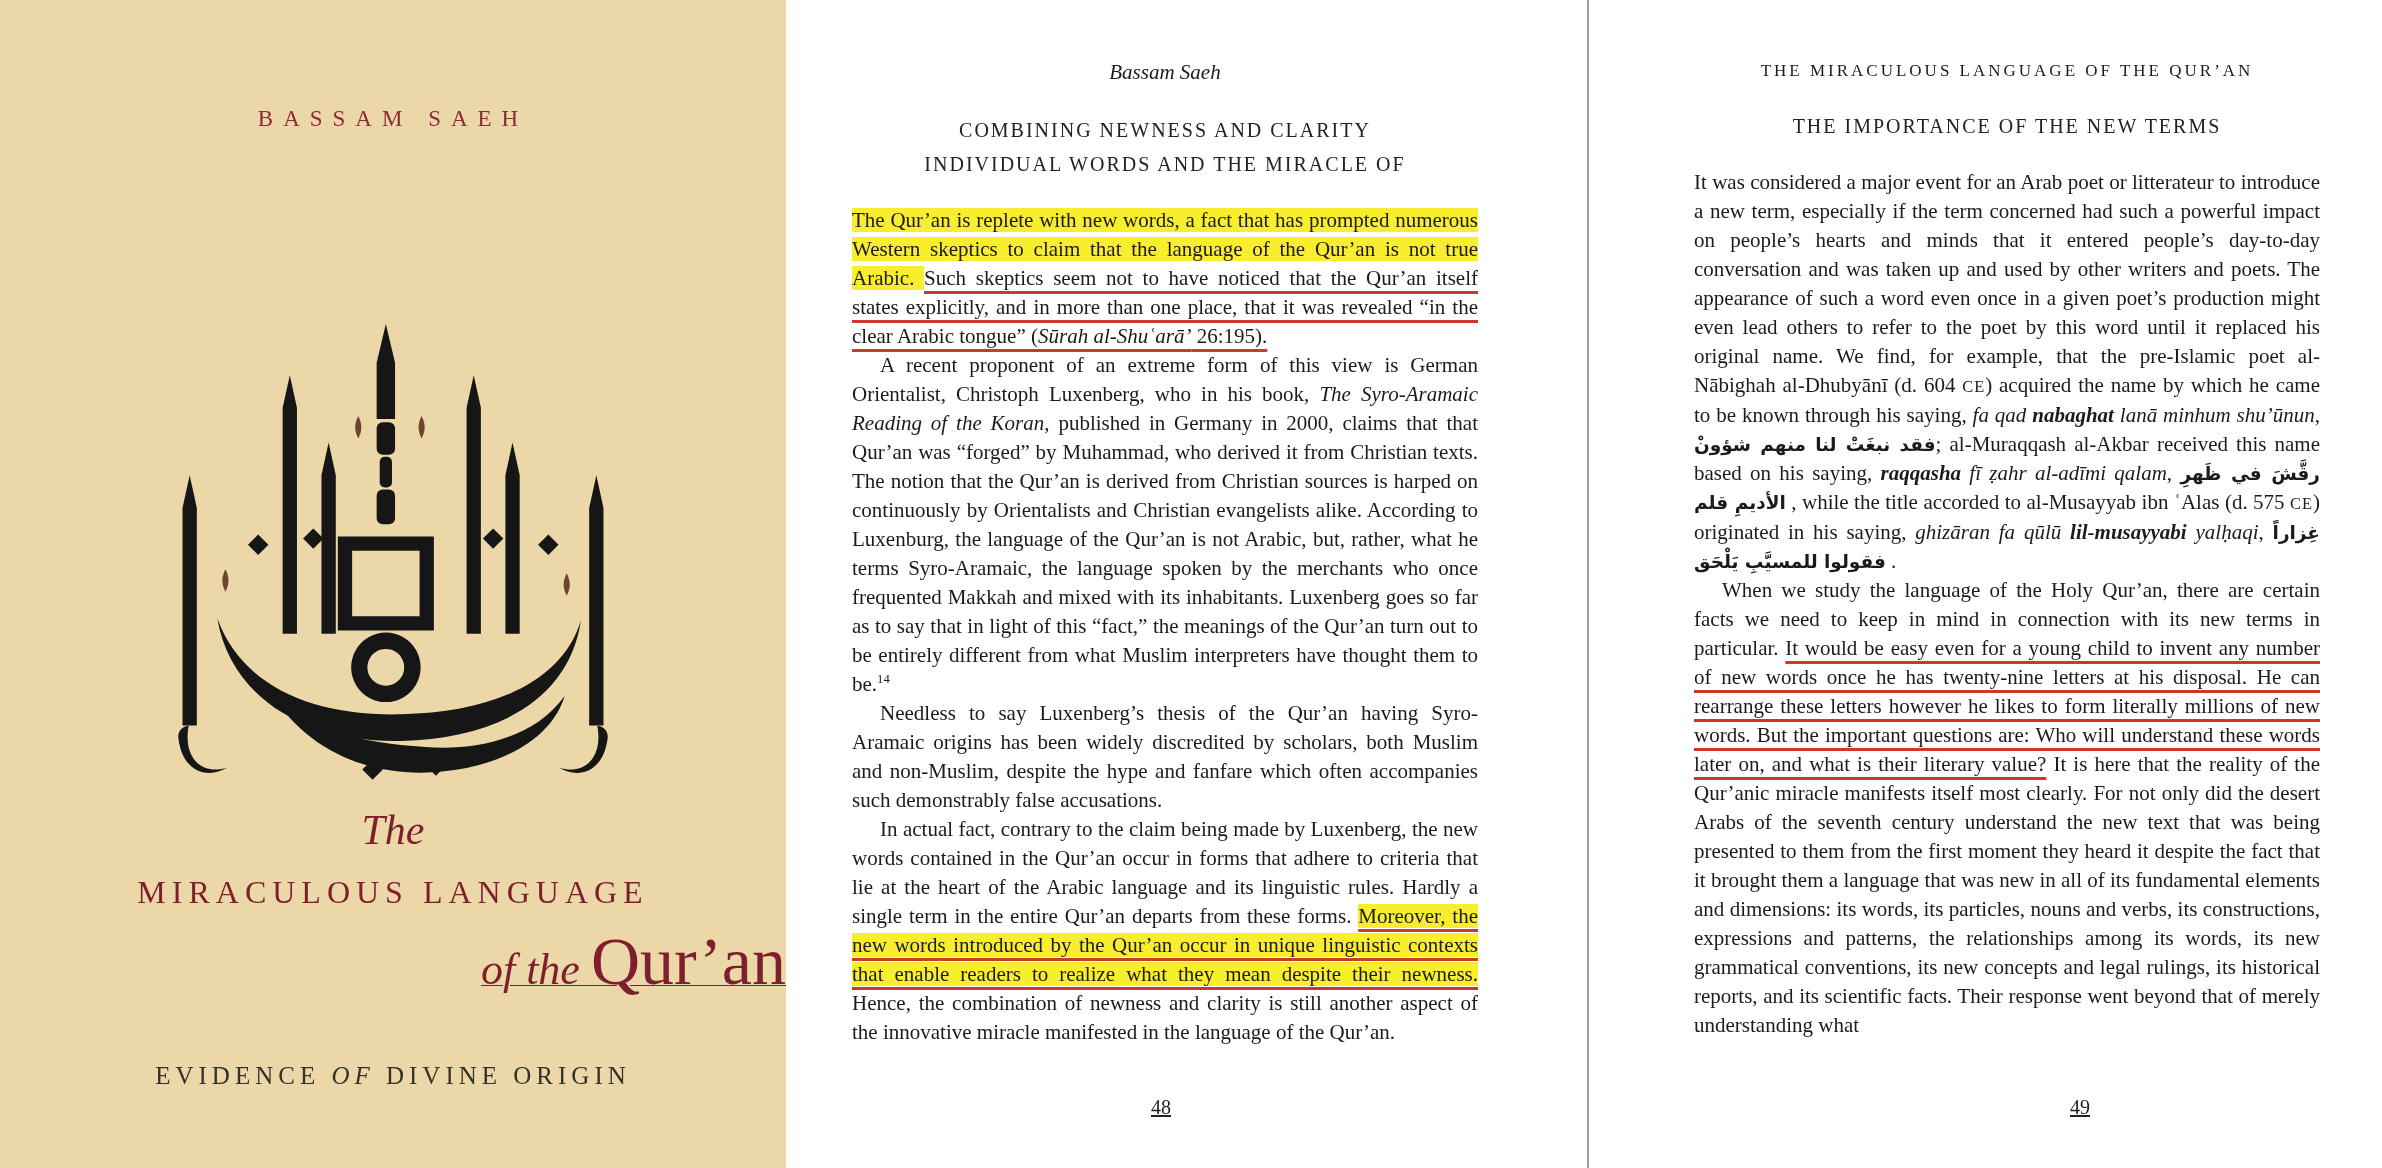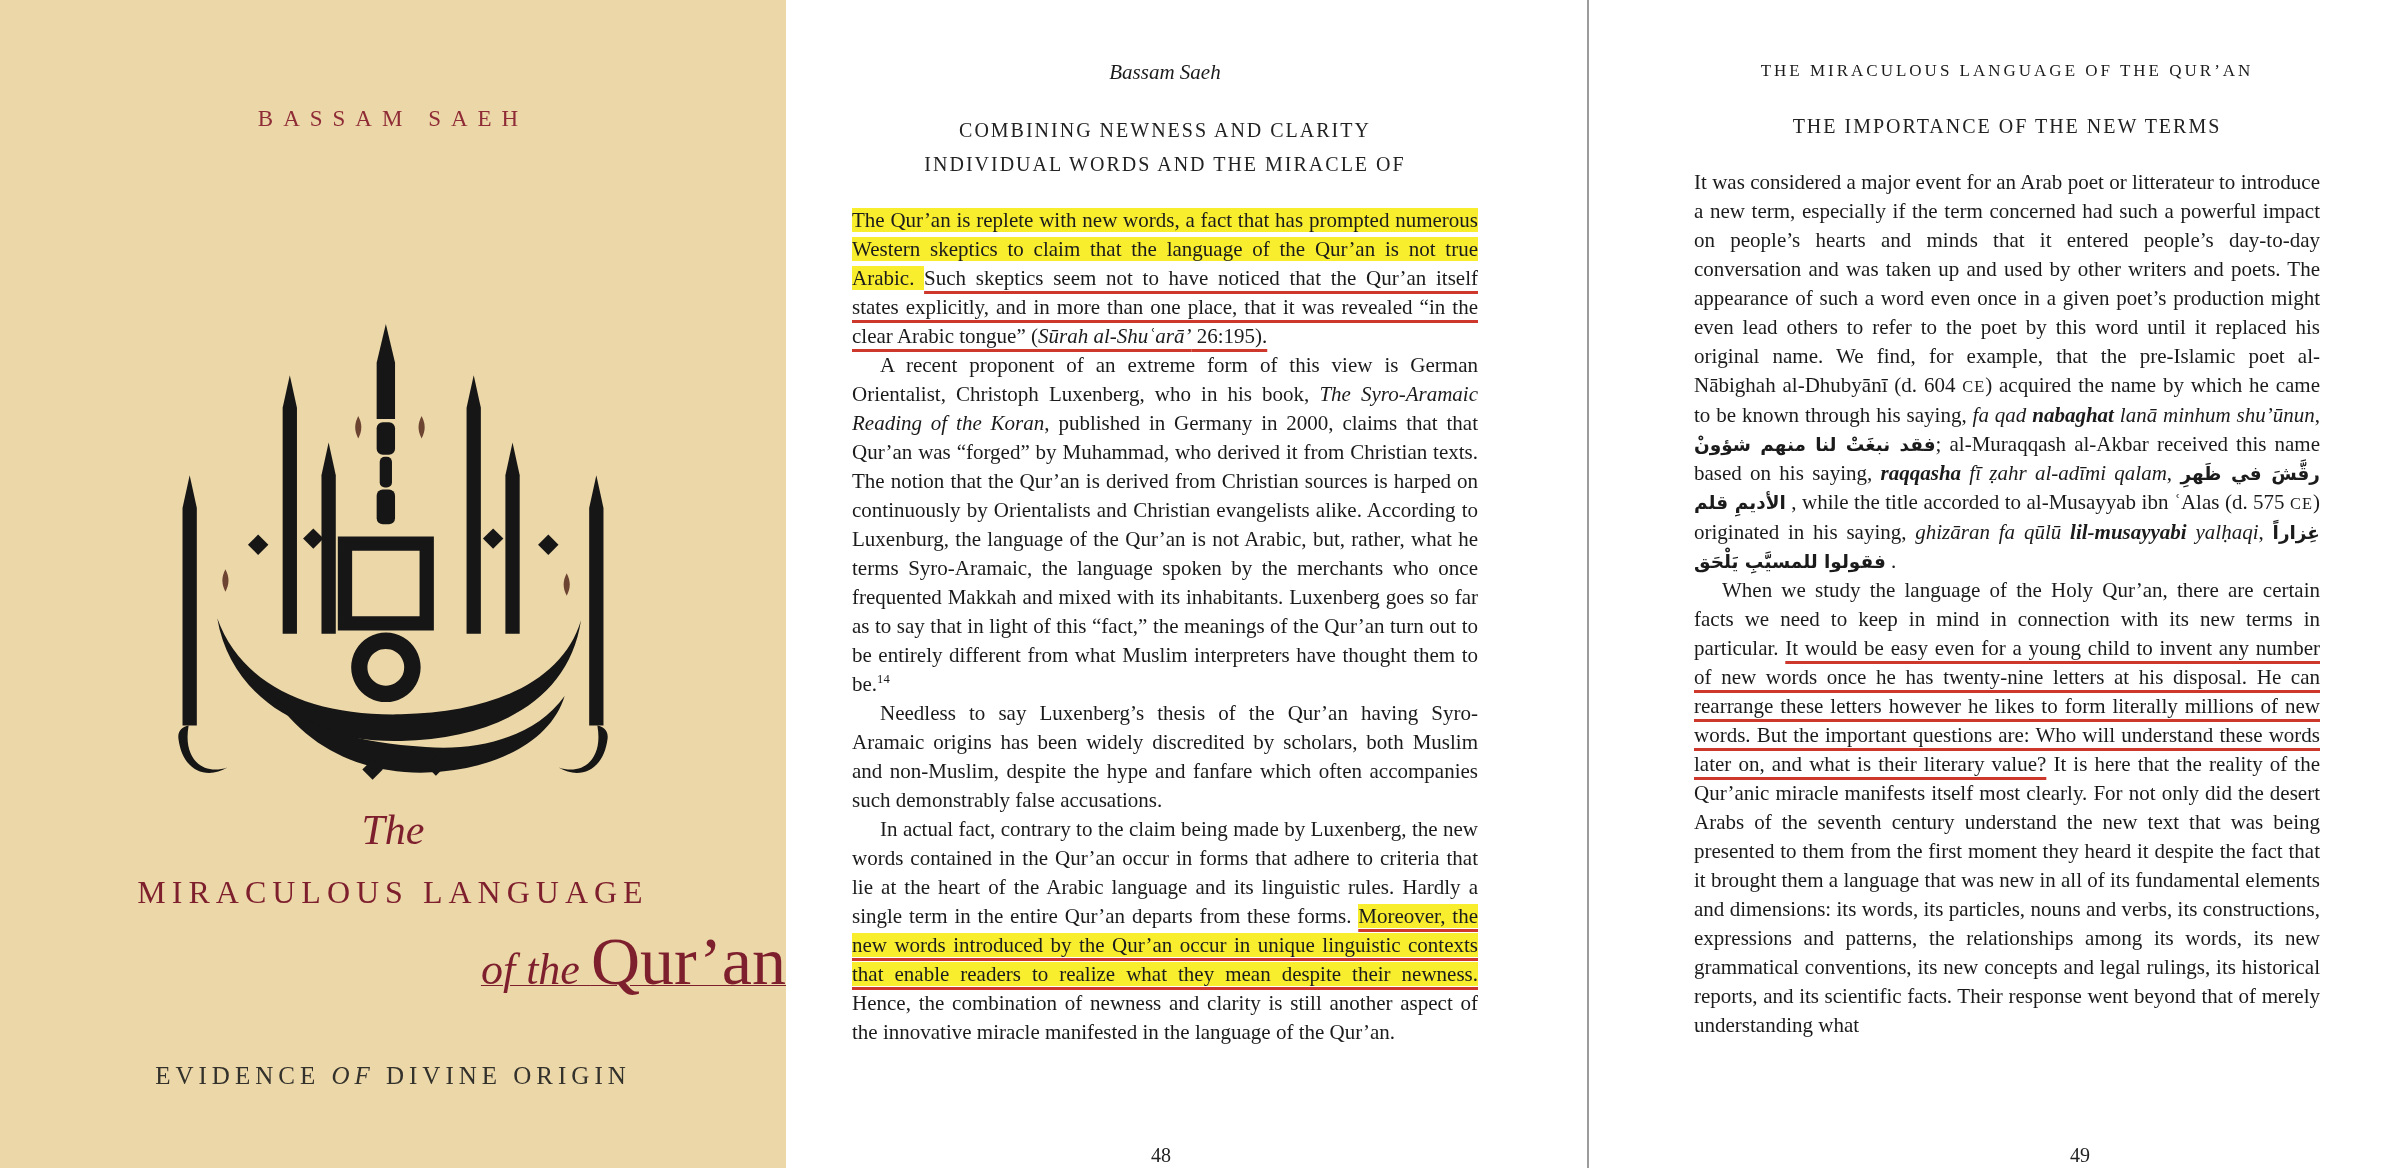--- a/index.html
+++ b/index.html
@@ -42,21 +42,21 @@
   .running-head { text-align:center; font-size:21px; line-height:1; color:#1b1b1b; }
   #page48 .running-head { font-style:italic; }
   #page49 .running-head { font-size:17px; letter-spacing:3px; }
 
   .chapter-title { margin-top:30px; text-align:center; font-size:20px; letter-spacing:2px; line-height:34px; color:#222; }
 
   .body-text { margin-top:25px; font-size:21px; line-height:29px; text-align:justify; }
   .body-text p { margin:0; }
   .body-text p.indent { text-indent:28px; }
 
-  .page-number { position:absolute; top:1144px; left:0; width:100%; text-align:center; font-size:20px; color:#222; }
+  .page-number { position:absolute; top:1096px; left:0; width:100%; text-align:center; font-size:20px; color:#222;text-decoration:underline; }
   #page48 .page-number { left:-26px; }
   #page49 .page-number { left:26px; }
 
   
   .seg-hl { background:#f9ee2e; }
   .seg-ul {
     text-decoration:underline; text-decoration-color:#cd372c;
     text-decoration-thickness:2.5px; text-underline-offset:6px; text-decoration-skip-ink:none;
   }
   .seg-i  { font-style:italic; }

